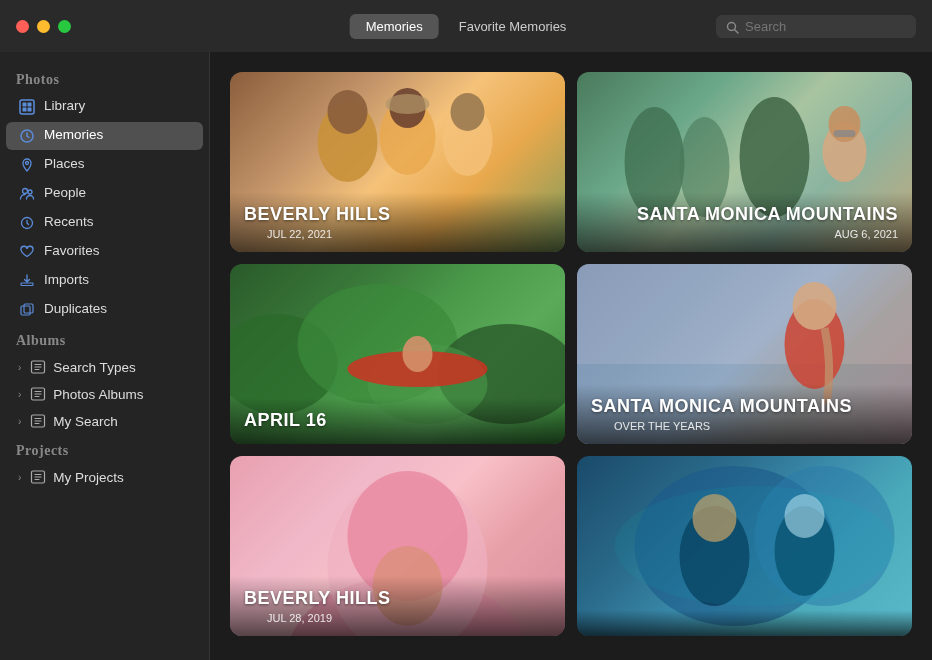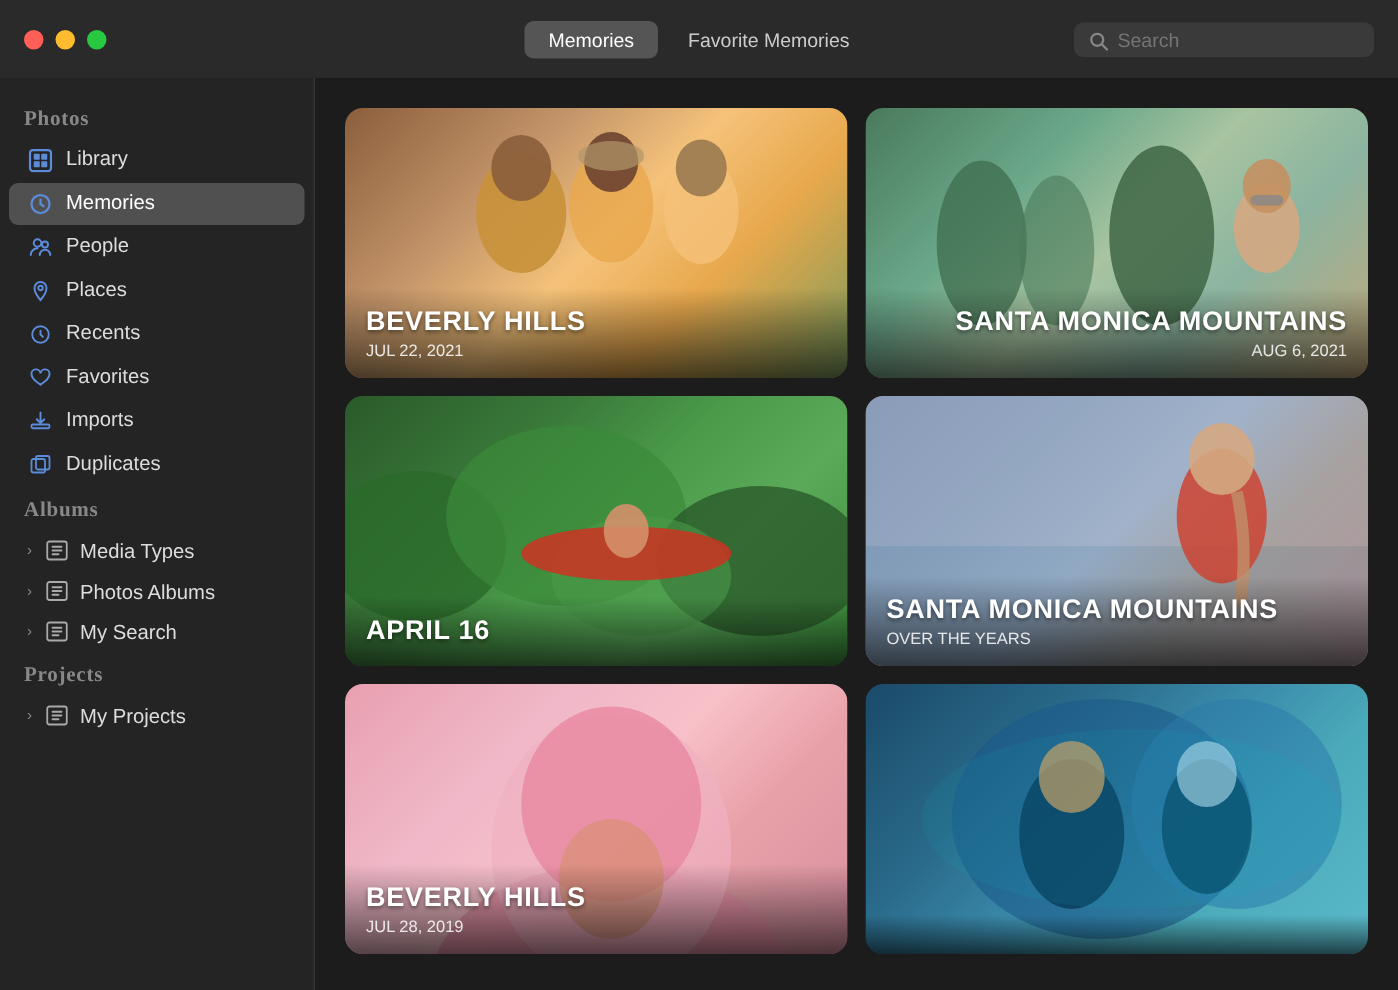--- a/index.html
+++ b/index.html
@@ -226,20 +226,21 @@
       line-height: 1.2;
       text-transform: uppercase;
       letter-spacing: 0.5px;
     }
 
     .memory-card .card-subtitle {
       color: rgba(255,255,255,0.85);
       font-size: 11px;
       margin-top: 2px;
       font-weight: 500;
+      margin-left: 23px;
     }
 
     
     .card-bh1 {
       background: linear-gradient(135deg, #8B5E3C 0%, #C4956A 30%, #F5C27A 50%, #E8A84C 70%, #7A9B5C 100%);
     }
     .card-sm1 {
       background: linear-gradient(135deg, #4A7A5C 0%, #6BA88A 30%, #A8C4A0 50%, #8BB4A0 70%, #C4A87A 100%);
     }
     .card-apr {
@@ -304,42 +305,42 @@
             <circle cx="8" cy="8" r="6" stroke="#5B8CDA" stroke-width="1.5"></circle>
             <path d="M8 5v3l2 1.5" stroke="#5B8CDA" stroke-width="1.5" stroke-linecap="round"></path>
           </svg>
       </span>
       <span>Memories</span>
     </div>
 
     <div class="sidebar-item">
       <span class="icon">
         <svg viewBox="0 0 16 16" fill="none">
+            <path d="M8 2C5.791 2 4 3.791 4 6c0 3.5 4 8 4 8s4-4.5 4-8c0-2.209-1.791-4-4-4z" stroke="#5B8CDA" stroke-width="1.3"></path>
+            <circle cx="8" cy="6" r="1.5" stroke="#5B8CDA" stroke-width="1.3"></circle>
+          </svg>
+      </span>
+      <span>Places</span>
+    </div>
+
+    <div class="sidebar-item">
+      <span class="icon">
+        <svg viewBox="0 0 16 16" fill="none">
             <circle cx="6" cy="5" r="2.5" stroke="#5B8CDA" stroke-width="1.3"></circle>
             <path d="M1.5 13c0-2.485 2.015-4.5 4.5-4.5" stroke="#5B8CDA" stroke-width="1.3" stroke-linecap="round"></path>
             <circle cx="11" cy="6" r="2" stroke="#5B8CDA" stroke-width="1.3"></circle>
             <path d="M7.5 13c0-1.933 1.567-3.5 3.5-3.5s3.5 1.567 3.5 3.5" stroke="#5B8CDA" stroke-width="1.3" stroke-linecap="round"></path>
           </svg>
       </span>
       <span>People</span>
     </div>
 
     <div class="sidebar-item">
       <span class="icon">
         <svg viewBox="0 0 16 16" fill="none">
-            <path d="M8 2C5.791 2 4 3.791 4 6c0 3.5 4 8 4 8s4-4.5 4-8c0-2.209-1.791-4-4-4z" stroke="#5B8CDA" stroke-width="1.3"></path>
-            <circle cx="8" cy="6" r="1.5" stroke="#5B8CDA" stroke-width="1.3"></circle>
-          </svg>
-      </span>
-      <span>Places</span>
-    </div>
-
-    <div class="sidebar-item">
-      <span class="icon">
-        <svg viewBox="0 0 16 16" fill="none">
             <circle cx="8" cy="8" r="5.5" stroke="#5B8CDA" stroke-width="1.3"></circle>
             <path d="M8 5.5V8l1.5 1.5" stroke="#5B8CDA" stroke-width="1.3" stroke-linecap="round"></path>
           </svg>
       </span>
       <span>Recents</span>
     </div>
 
     <div class="sidebar-item">
       <span class="icon">
         <svg viewBox="0 0 16 16" fill="none">
@@ -372,21 +373,21 @@
     <div class="sidebar-section-label">Albums</div>
 
     <div class="sidebar-group">
       <span class="chevron">›</span>
       <span class="icon">
         <svg viewBox="0 0 16 16" fill="none" width="16" height="16">
             <rect x="1.5" y="2" width="13" height="12" rx="1.5" stroke="#aaa" stroke-width="1.2"></rect>
             <path d="M5 5.5h6M5 8h6M5 10.5h4" stroke="#aaa" stroke-width="1.2" stroke-linecap="round"></path>
           </svg>
       </span>
-      <span>Media Types</span>
+      <span>Search Types</span>
     </div>
 
     <div class="sidebar-group">
       <span class="chevron">›</span>
       <span class="icon">
         <svg viewBox="0 0 16 16" fill="none" width="16" height="16">
             <rect x="1.5" y="2" width="13" height="12" rx="1.5" stroke="#aaa" stroke-width="1.2"></rect>
             <path d="M5 5.5h6M5 8h6M5 10.5h4" stroke="#aaa" stroke-width="1.2" stroke-linecap="round"></path>
           </svg>
       </span>

